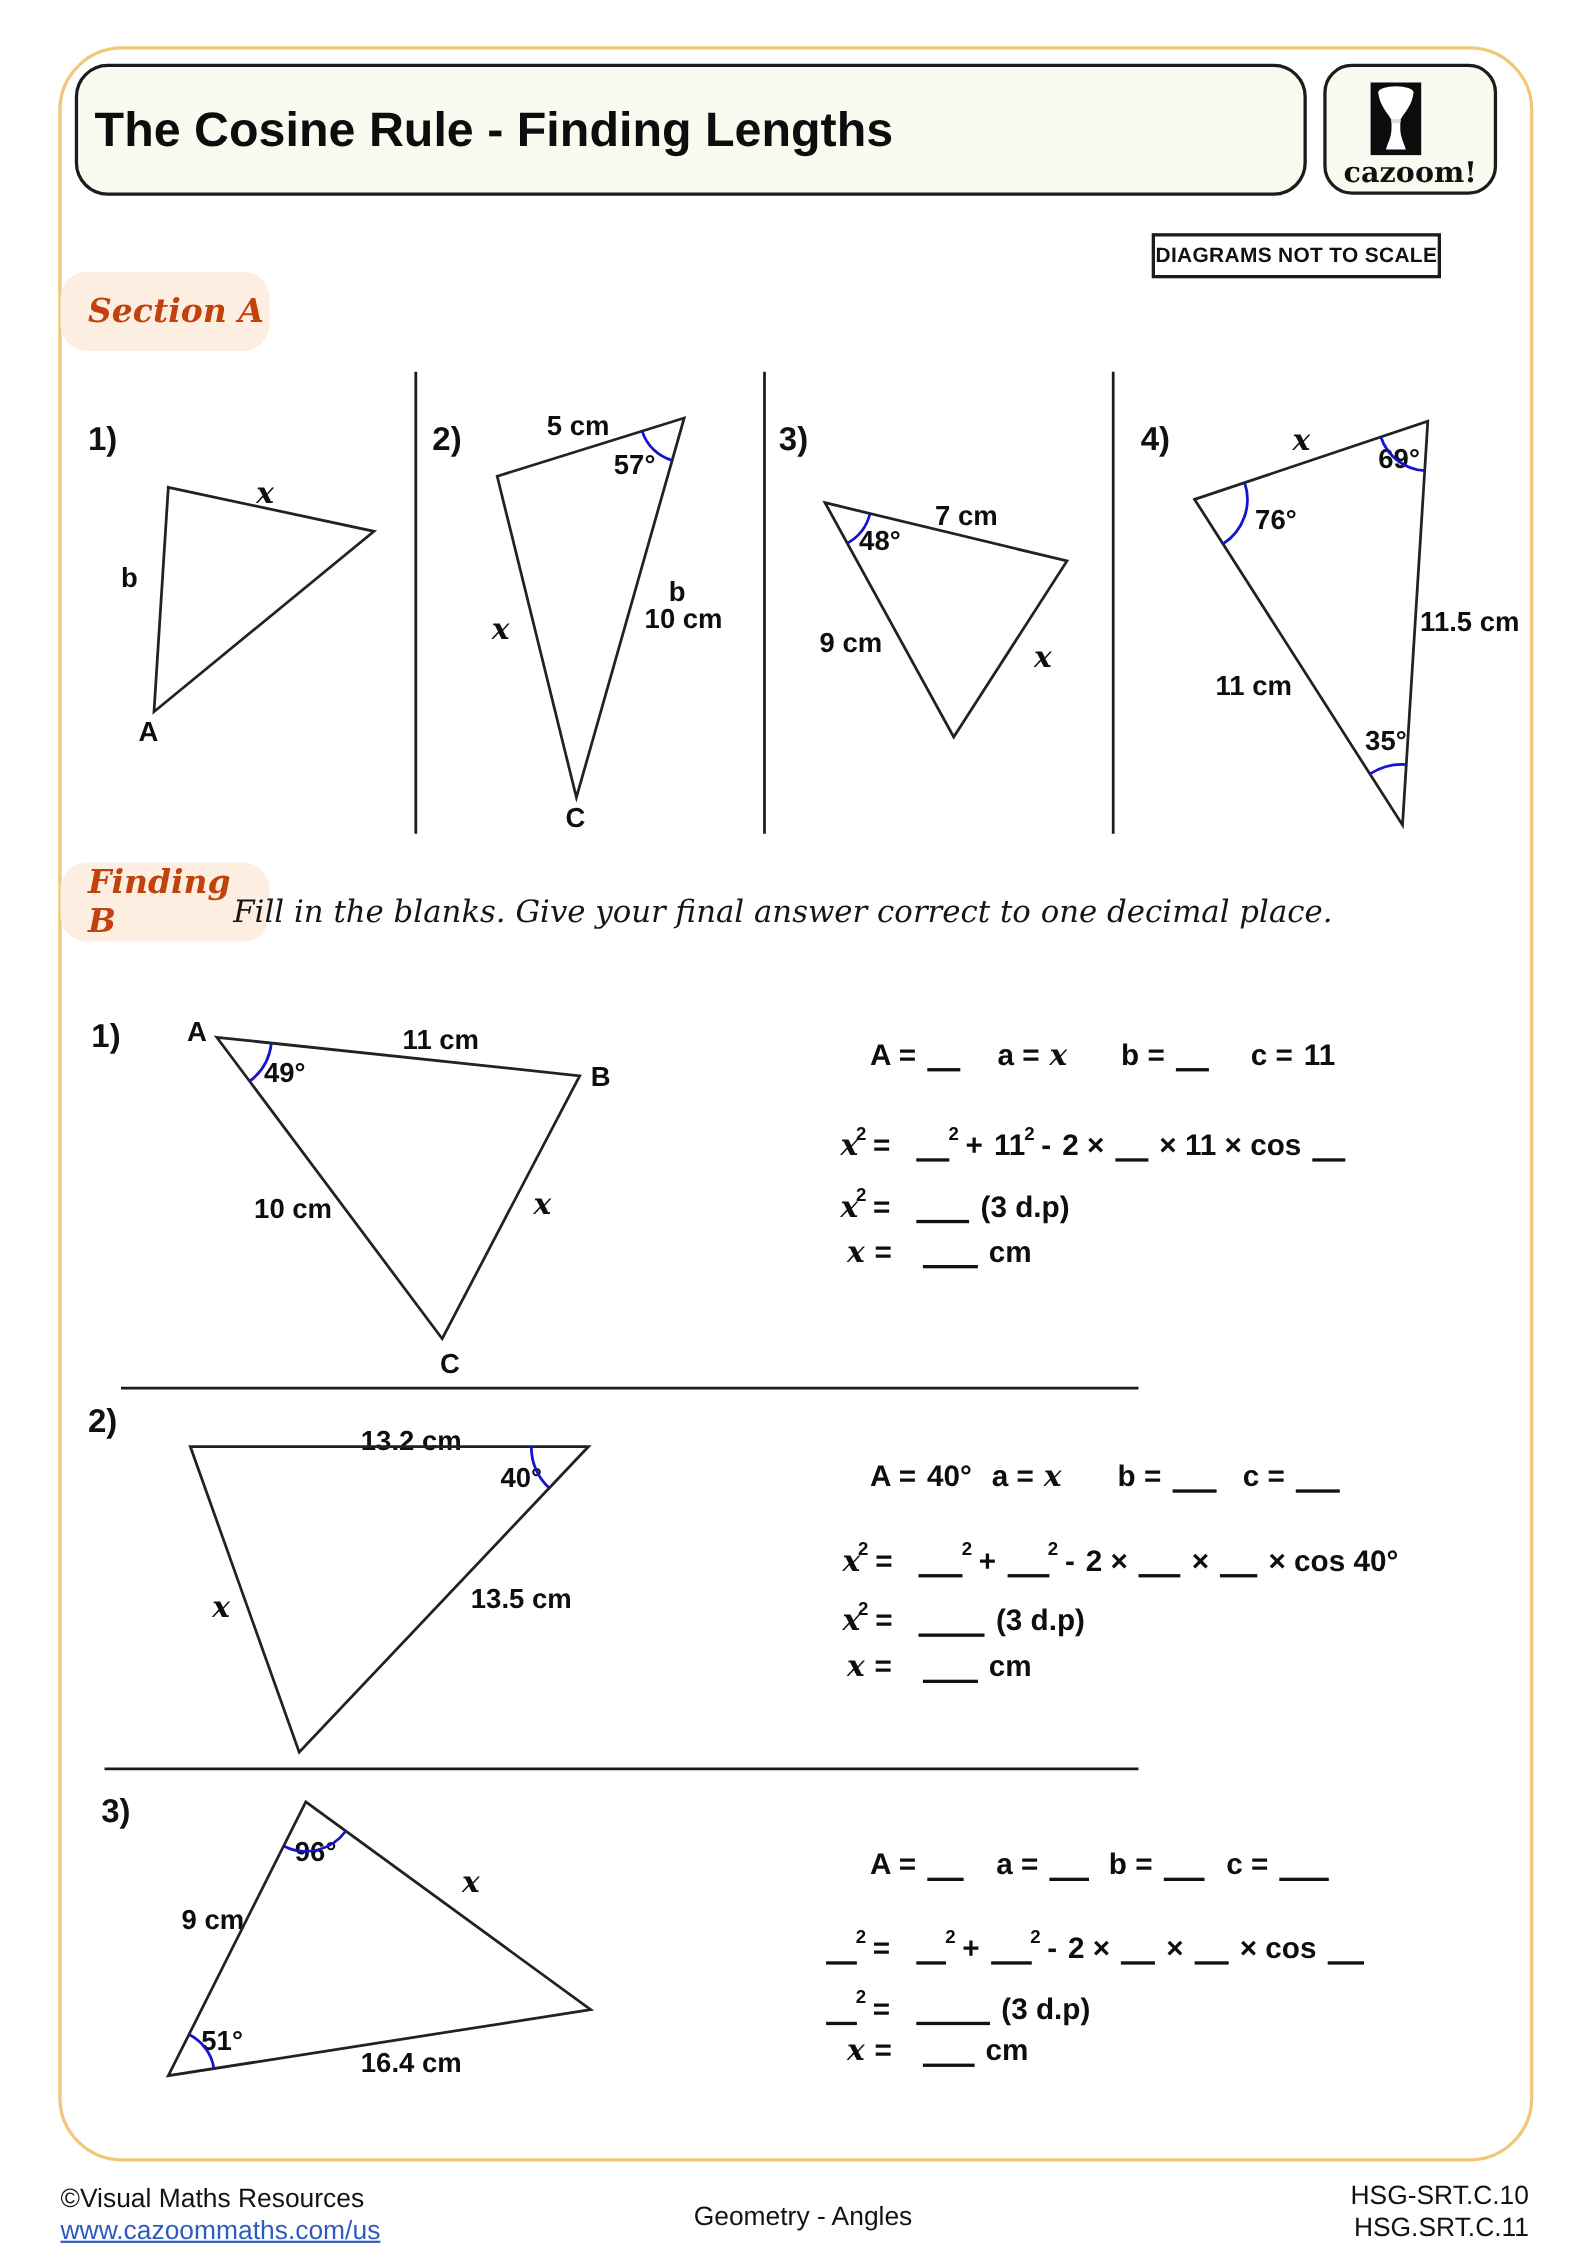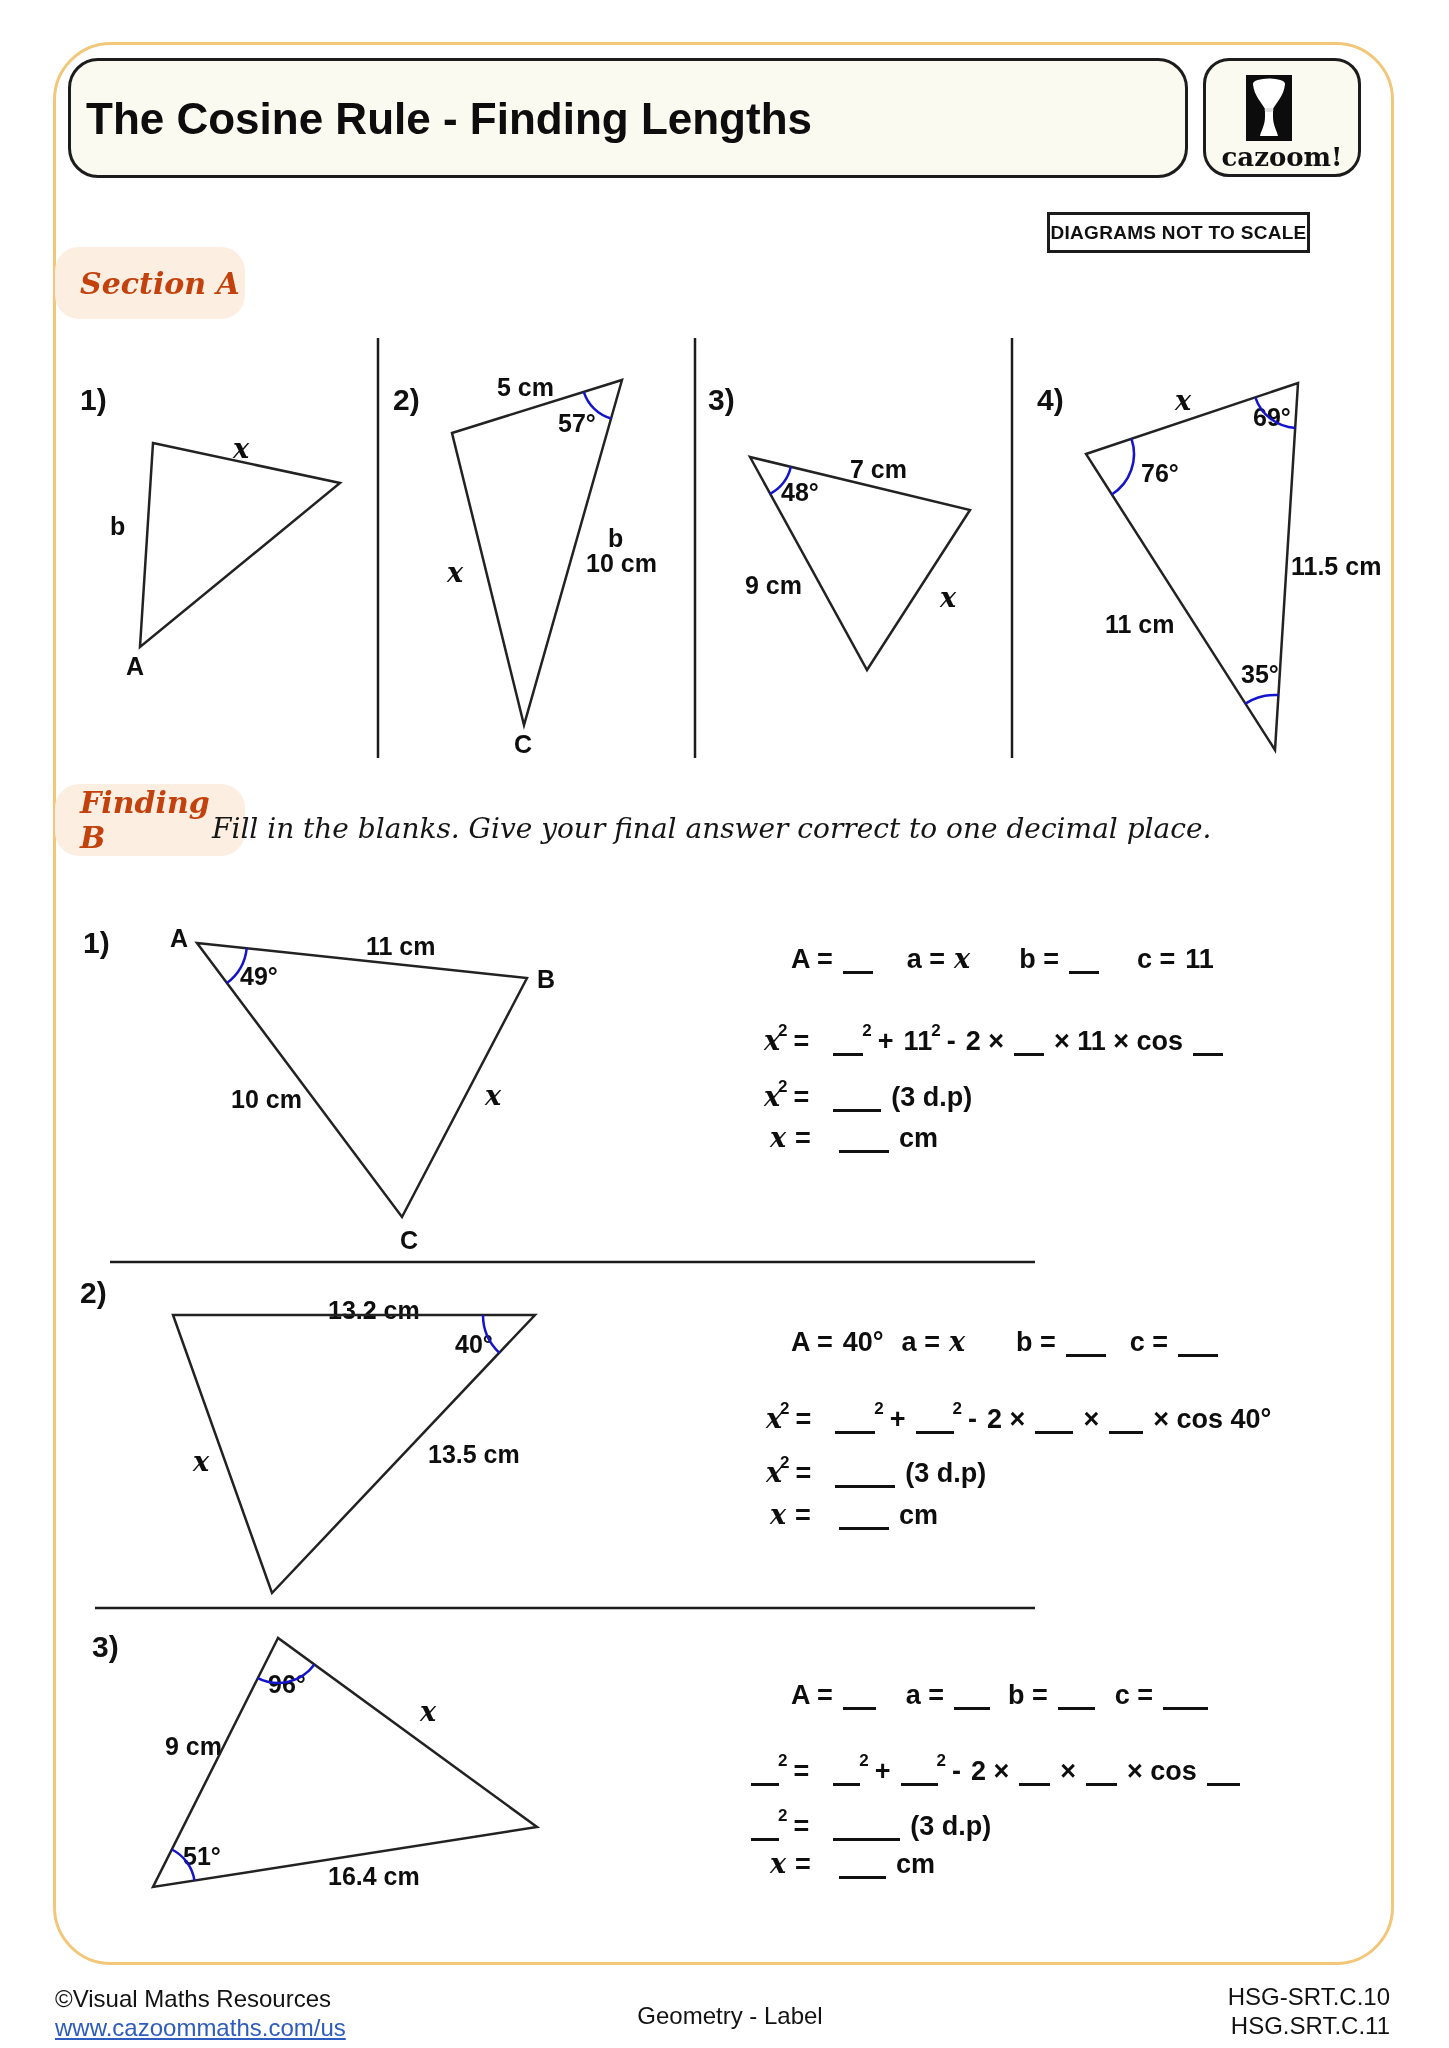--- a/index.html
+++ b/index.html
@@ -147,18 +147,18 @@
   <div class="lbl" style="left:328px;top:1862px;">16.4 cm</div>
 
   <div class="eq" style="left:786px;top:1676px;"><span class="seg-t">A =</span><span class="seg-b" style="width: 33px;"></span><span class="seg-g" style="width: 20px;"></span><span class="seg-t">a =</span><span class="seg-b" style="width: 36px;"></span><span class="seg-g" style="width: 8px;"></span><span class="seg-t">b =</span><span class="seg-b" style="width: 37px;"></span><span class="seg-g" style="width: 10px;"></span><span class="seg-t">c =</span><span class="seg-b" style="width: 45px;"></span></div>
   <div class="eq" style="left:746px;top:1742px;"><span class="seg-b" style="width: 28px;"></span><span class="seg-s">2</span><span class="seg-t">=</span><span class="seg-g" style="width: 14px;"></span><span class="seg-b" style="width: 27px;"></span><span class="seg-s">2</span><span class="seg-t">+</span><span class="seg-b" style="width: 37px;"></span><span class="seg-s">2</span><span class="seg-t">-</span><span class="seg-t">2 ×</span><span class="seg-b" style="width: 31px;"></span><span class="seg-t">×</span><span class="seg-b" style="width: 31px;"></span><span class="seg-t">× cos</span><span class="seg-b" style="width: 33px;"></span></div>
   <div class="eq" style="left:746px;top:1797px;"><span class="seg-b" style="width: 28px;"></span><span class="seg-s">2</span><span class="seg-t">=</span><span class="seg-g" style="width: 14px;"></span><span class="seg-b" style="width: 67px;"></span><span class="seg-t">(3 d.p)</span></div>
   <div class="eq" style="left:766px;top:1845px;"><span class="seg-i">x</span><span class="seg-t">=</span><span class="seg-g" style="width: 18px;"></span><span class="seg-b" style="width: 47px;"></span><span class="seg-t">cm</span></div>
 
   <div id="footer">
     <div class="f" style="left:55px;top:1985px;">©Visual Maths Resources</div>
     <div class="f" style="left:55px;top:2014px;"><a href="#">www.cazoommaths.com/us</a></div>
-    <div class="f" style="left:500px;top:2002px;width:460px;text-align:center;">Geometry - Label</div>
+    <div class="f" style="left:500px;top:2002px;width:460px;text-align:center;">Geometry - Angles</div>
     <div class="f" style="left:1100px;top:1983px;width:290px;text-align:right;">HSG-SRT.C.10</div>
     <div class="f" style="left:1100px;top:2012px;width:290px;text-align:right;">HSG.SRT.C.11</div>
   </div>
 
 </div>
 
 </body></html>

